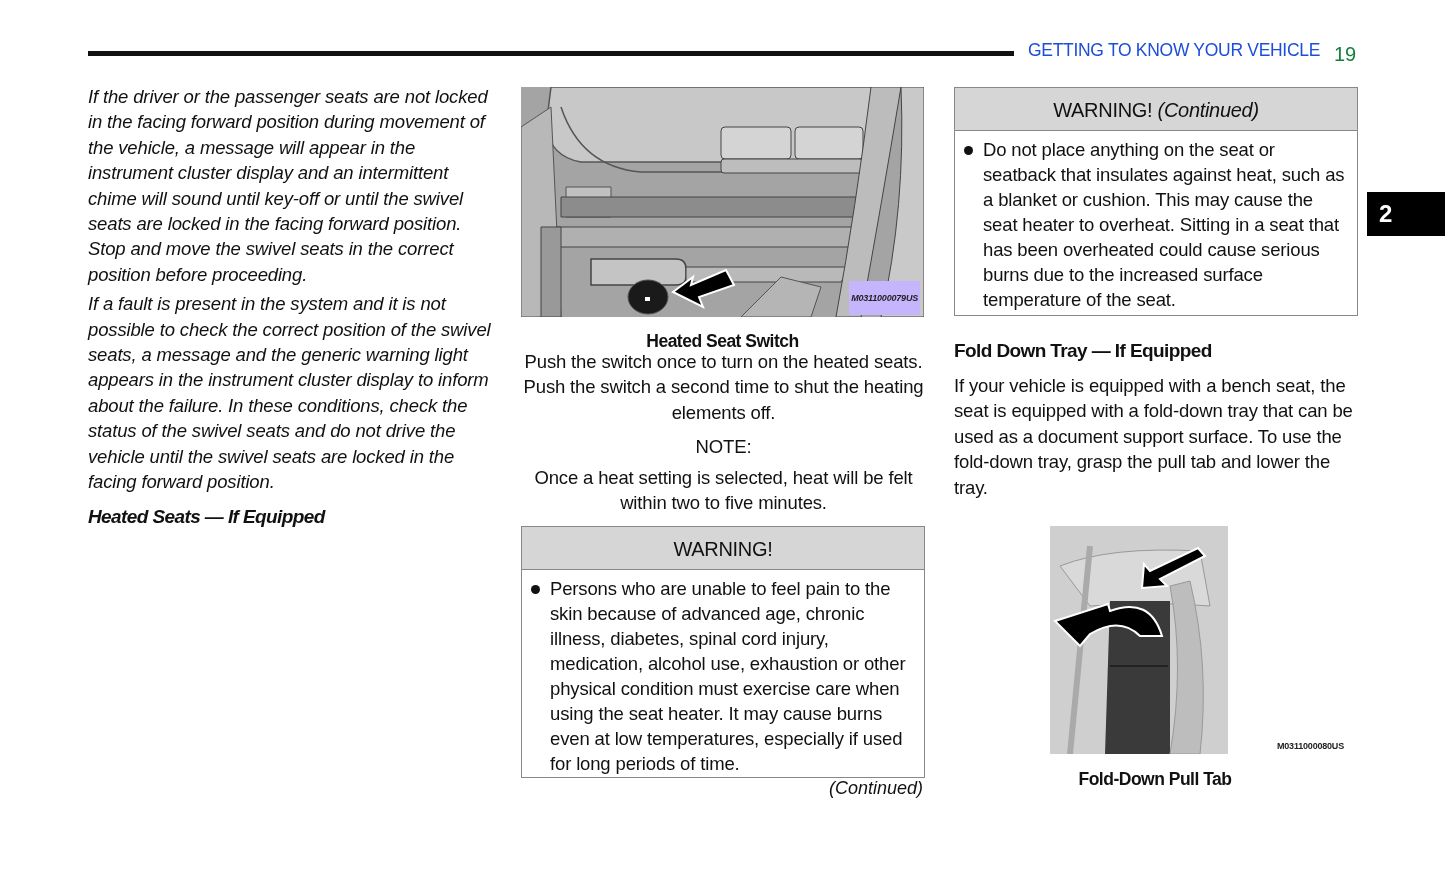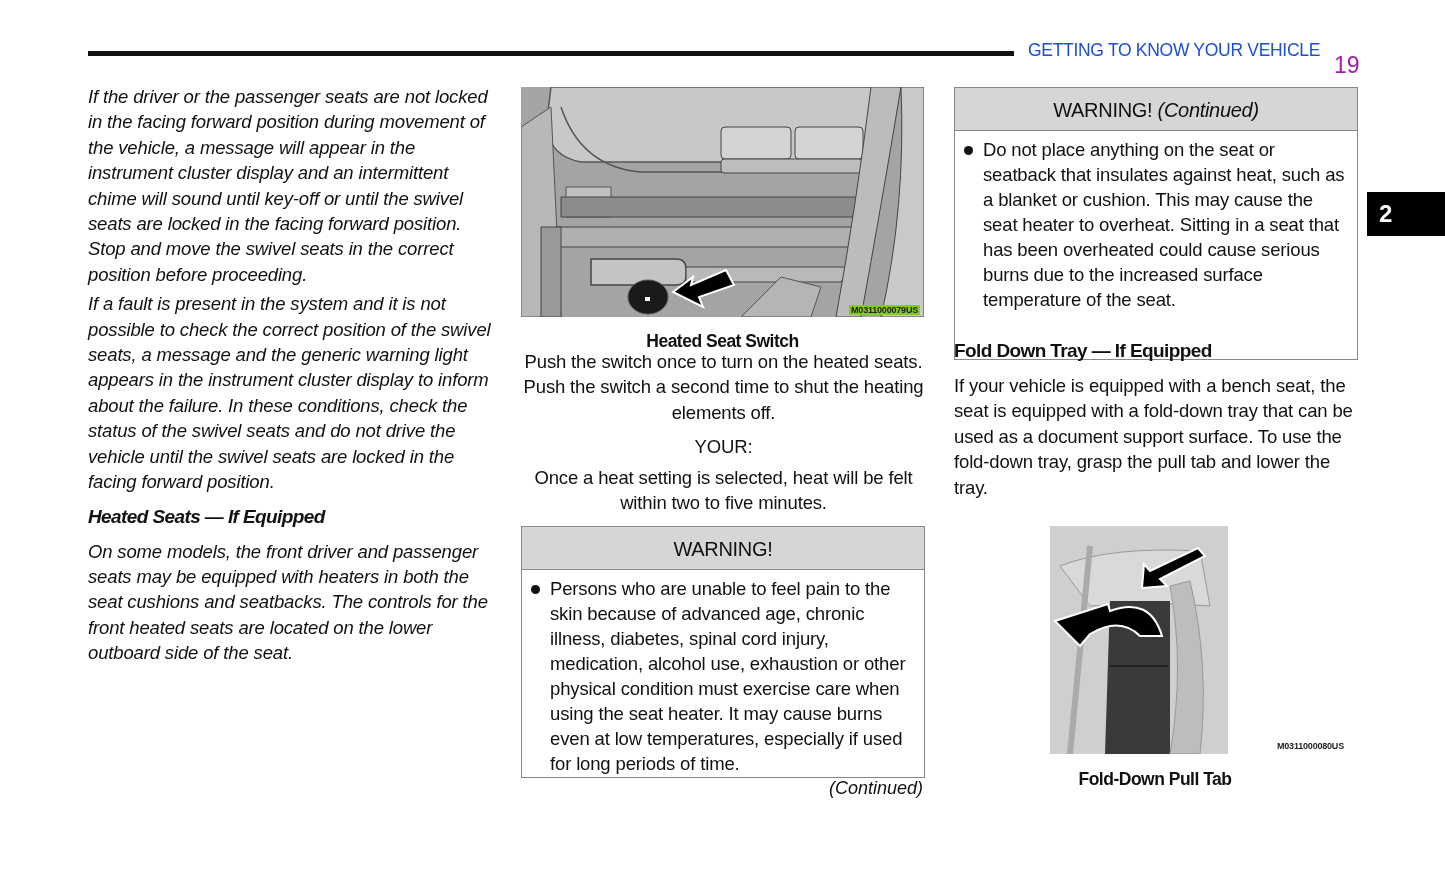--- a/index.html
+++ b/index.html
@@ -6,21 +6,21 @@
   body {
     width: 1445px; height: 874px; position: relative; overflow: hidden;
     font-family: "Liberation Sans", "DejaVu Sans", sans-serif;
     color: #111111;
   }
   .top-rule { position: absolute; left: 88px; top: 51px; width: 926px; height: 5px; background: #111; }
   .running-head {
     position: absolute; left: 1028px; top: 40px; font-size: 17.5px; color: #1d4ed8;
     letter-spacing: -0.3px;
   }
-  .page-num { position: absolute; left: 1334px; top: 52px; font-size: 23px; color: #a21caf; }
+  .page-num { position: absolute; left: 1334px; top: 43px; font-size: 20px; color: #15803d; }
   .chapter-tab {
     position: absolute; left: 1367px; top: 192px; width: 78px; height: 44px; background: #000;
     color: #fff; font-weight: bold; font-size: 24px; line-height: 44px; padding-left: 12px; box-sizing: border-box;
   }
   .col { position: absolute; font-size: 18.5px; line-height: 25.4px; letter-spacing: -0.15px; }
   .col p { margin: 0 0 5px 0; }
   .col1 { left: 88px; top: 84px; width: 410px; font-style: italic; }
   .col2 { left: 521px; width: 405px; }
   .col3 { left: 954px; width: 405px; }
   h3.sub {
@@ -49,21 +49,20 @@
 
 <div class="top-rule"></div>
 <div class="running-head">GETTING TO KNOW YOUR VEHICLE</div>
 <div class="page-num">19</div>
 <div class="chapter-tab">2</div>
 
 <div class="col col1">
   <p style="margin-bottom:4px;">If the driver or the passenger seats are not locked in the facing forward position during movement of the vehicle, a message will appear in the instrument cluster display and an intermittent chime will sound until key-off or until the swivel seats are locked in the facing forward position. Stop and move the swivel seats in the correct position before proceeding.</p>
   <p style="margin-bottom:9px;">If a fault is present in the system and it is not possible to check the correct position of the swivel seats, a message and the generic warning light appears in the instrument cluster display to inform about the failure. In these conditions, check the status of the swivel seats and do not drive the vehicle until the swivel seats are locked in the facing forward position.</p>
   <h3 class="sub" style="margin-bottom:9px;">Heated Seats — If Equipped</h3>
-  <p>On some models, the front driver and passenger seats may be equipped with heaters in both the seat cushions and seatbacks. The controls for the front heated seats are located on the lower outboard side of the seat.</p>
 </div>
 
 <div class="figure" style="left:521px; top:87px; width:403px; height:230px;">
   <svg width="403" height="230" viewBox="0 0 403 230">
     <rect width="403" height="230" fill="#a4a4a4"></rect>
     <path d="M30 0 H380 L370 40 Q360 70 300 75 H60 Q30 70 25 40 Z" fill="#c8c8c8" stroke="#555" stroke-width="1.5"></path>
     <path d="M40 20 Q60 80 120 85 H350 L355 75" fill="none" stroke="#555" stroke-width="1.5"></path>
     <rect x="200" y="40" width="70" height="32" rx="4" fill="#d4d4d4" stroke="#444"></rect>
     <rect x="274" y="40" width="68" height="32" rx="4" fill="#d4d4d4" stroke="#444"></rect>
     <rect x="200" y="72" width="142" height="14" rx="3" fill="#bdbdbd" stroke="#444"></rect>
@@ -74,40 +73,40 @@
     <path d="M20 140 L40 140 L40 230 H20 Z" fill="#999" stroke="#444"></path>
     <path d="M70 172 H155 Q165 172 165 182 V190 Q165 198 155 198 H70 Z" fill="#c4c4c4" stroke="#444" stroke-width="1.5"></path>
     <path d="M165 180 H330 L320 195 H165 Z" fill="#b9b9b9" stroke="#444"></path>
     <path d="M350 0 L380 0 Q360 120 340 230 H315 Q335 120 350 0 Z" fill="#bcbcbc" stroke="#444"></path>
     <path d="M380 0 H403 V230 H360 Q385 120 380 0 Z" fill="#c9c9c9" stroke="#444"></path>
     <path d="M260 190 L300 200 L290 230 H220 Z" fill="#b5b5b5" stroke="#555"></path>
     <ellipse cx="127" cy="210" rx="20" ry="17" fill="#1a1a1a" stroke="#555"></ellipse>
     <rect x="124" y="210" width="5" height="4" fill="#fff"></rect>
     <path d="M152 205 L172 190 L170 198 L205 183 L213 198 L178 210 L182 220 Z" fill="#000" stroke="#fff" stroke-width="2"></path>
   </svg>
-  <div class="fig-code" style="right:4px; bottom:2px; background:#84cc16; padding:0 2px;">M0311000079US</div>
+  <div class="fig-code" style="right:4px; bottom:2px; background:#c4b5fd; padding:12px 2px;font-style:italic;">M0311000079US</div>
 </div>
 <div class="fig-caption" style="left:521px; top:321px; width:403px;">Heated Seat Switch</div>
 
 <div class="col col2" style="top:349px;text-align:center;">
   <p style="margin-bottom:9px;">Push the switch once to turn on the heated seats. Push the switch a second time to shut the heating elements off.</p>
-  <p class="note-label">YOUR:</p>
+  <p class="note-label">NOTE:</p>
   <p>Once a heat setting is selected, heat will be felt within two to five minutes.</p>
 </div>
 
 <div class="warn" style="left:521px; top:526px; width:404px; height:252px;">
   <div class="warn-head">WARNING!</div>
   <div class="warn-body">
     <span class="bullet"></span>
     <span>Persons who are unable to feel pain to the skin because of advanced age, chronic illness, diabetes, spinal cord injury, medication, alcohol use, exhaustion or other physical condition must exercise care when using the seat heater. It may cause burns even at low temperatures, especially if used for long periods of time.</span>
   </div>
 </div>
 <div class="continued" style="left:829px; top:778px;">(Continued)</div>
 
-<div class="warn" style="left:954px; top:87px; width:404px; height:273px;">
+<div class="warn" style="left:954px; top:87px; width:404px; height:229px;">
   <div class="warn-head">
     <span>WARNING!</span>
     <i>(Continued)</i>
   </div>
   <div class="warn-body">
     <span class="bullet"></span>
     <span>Do not place anything on the seat or seatback that insulates against heat, such as a blanket or cushion. This may cause the seat heater to overheat. Sitting in a seat that has been overheated could cause serious burns due to the increased surface temperature of the seat.</span>
   </div>
 </div>
 

